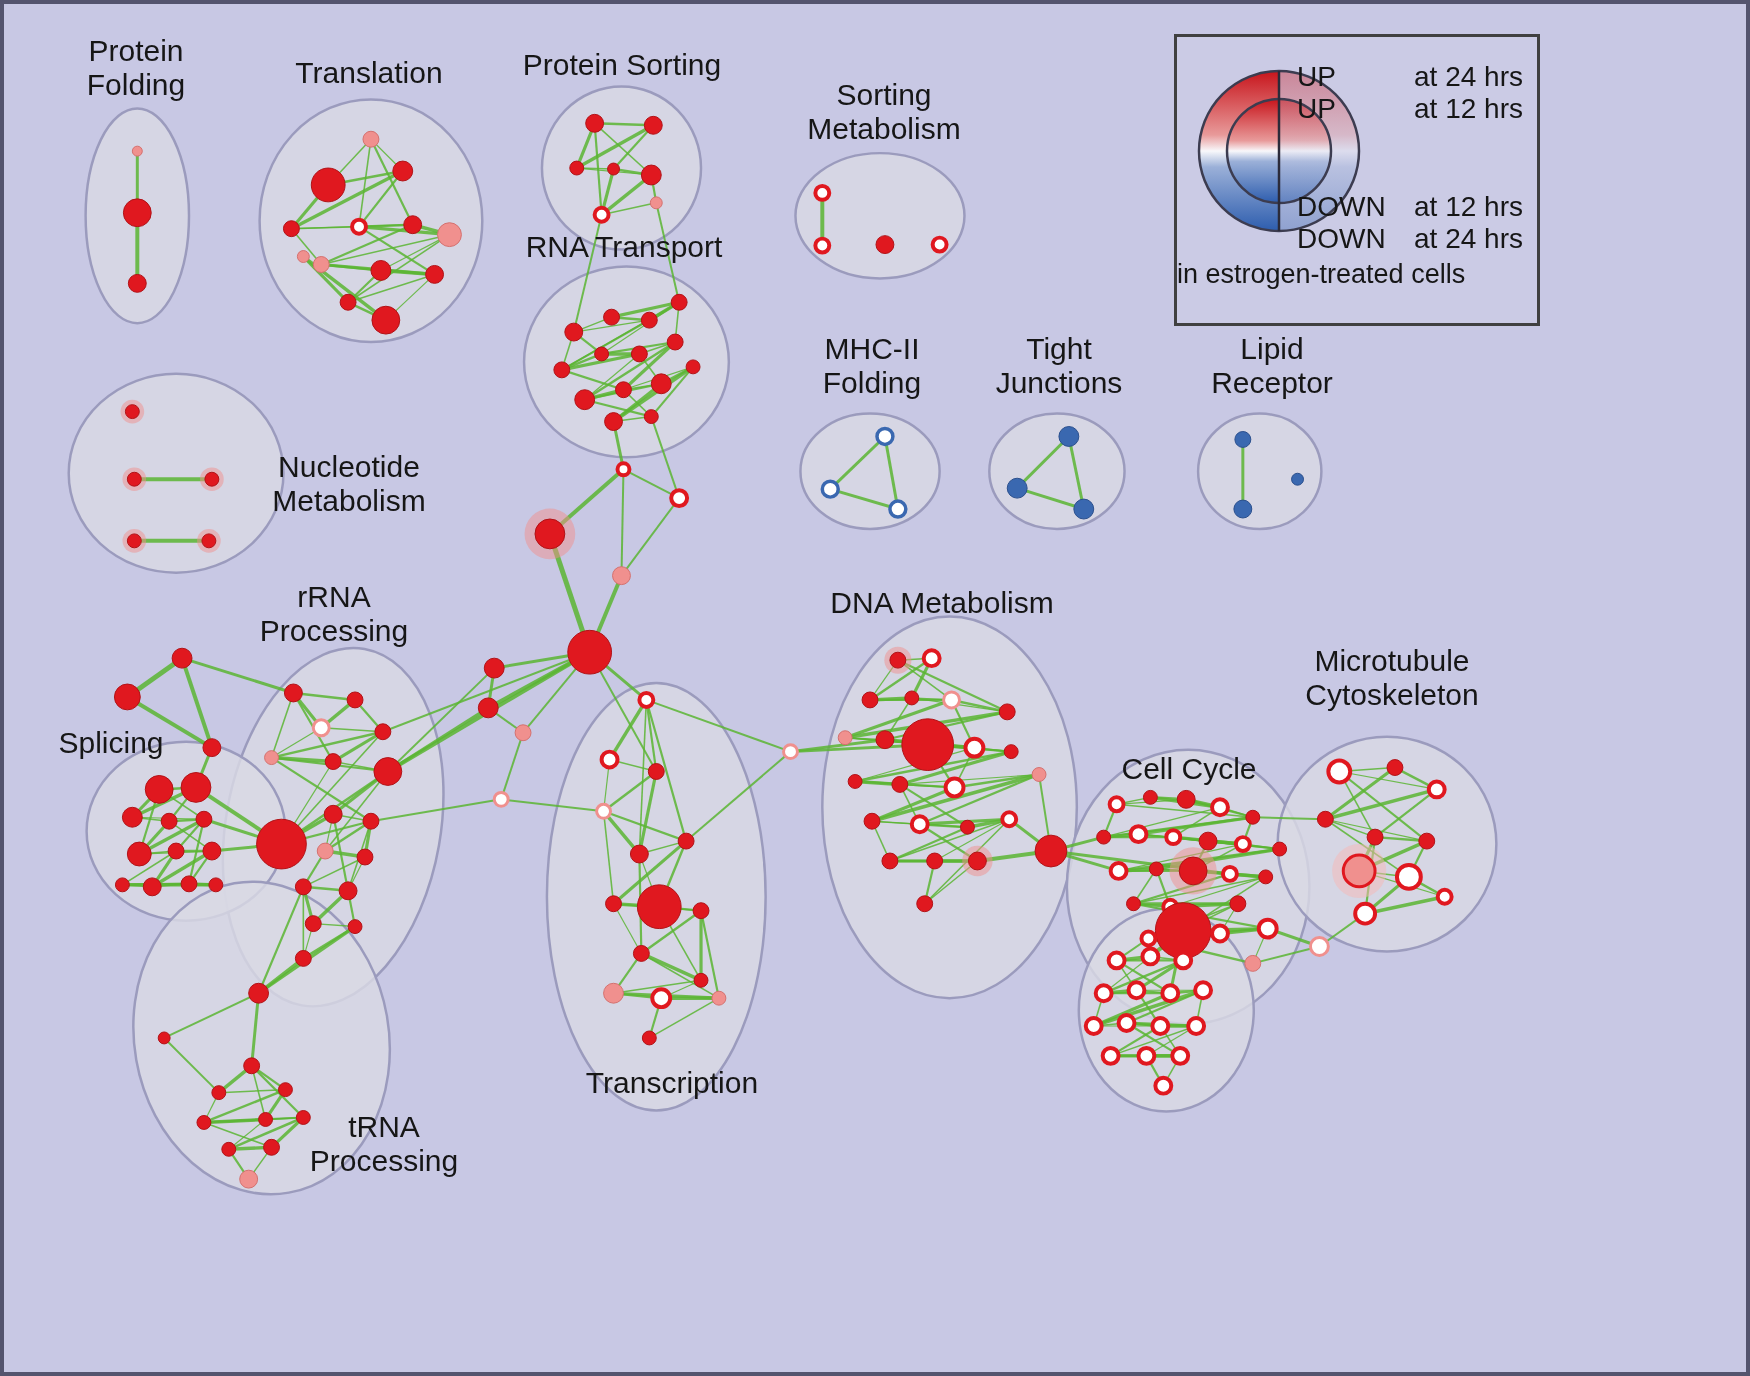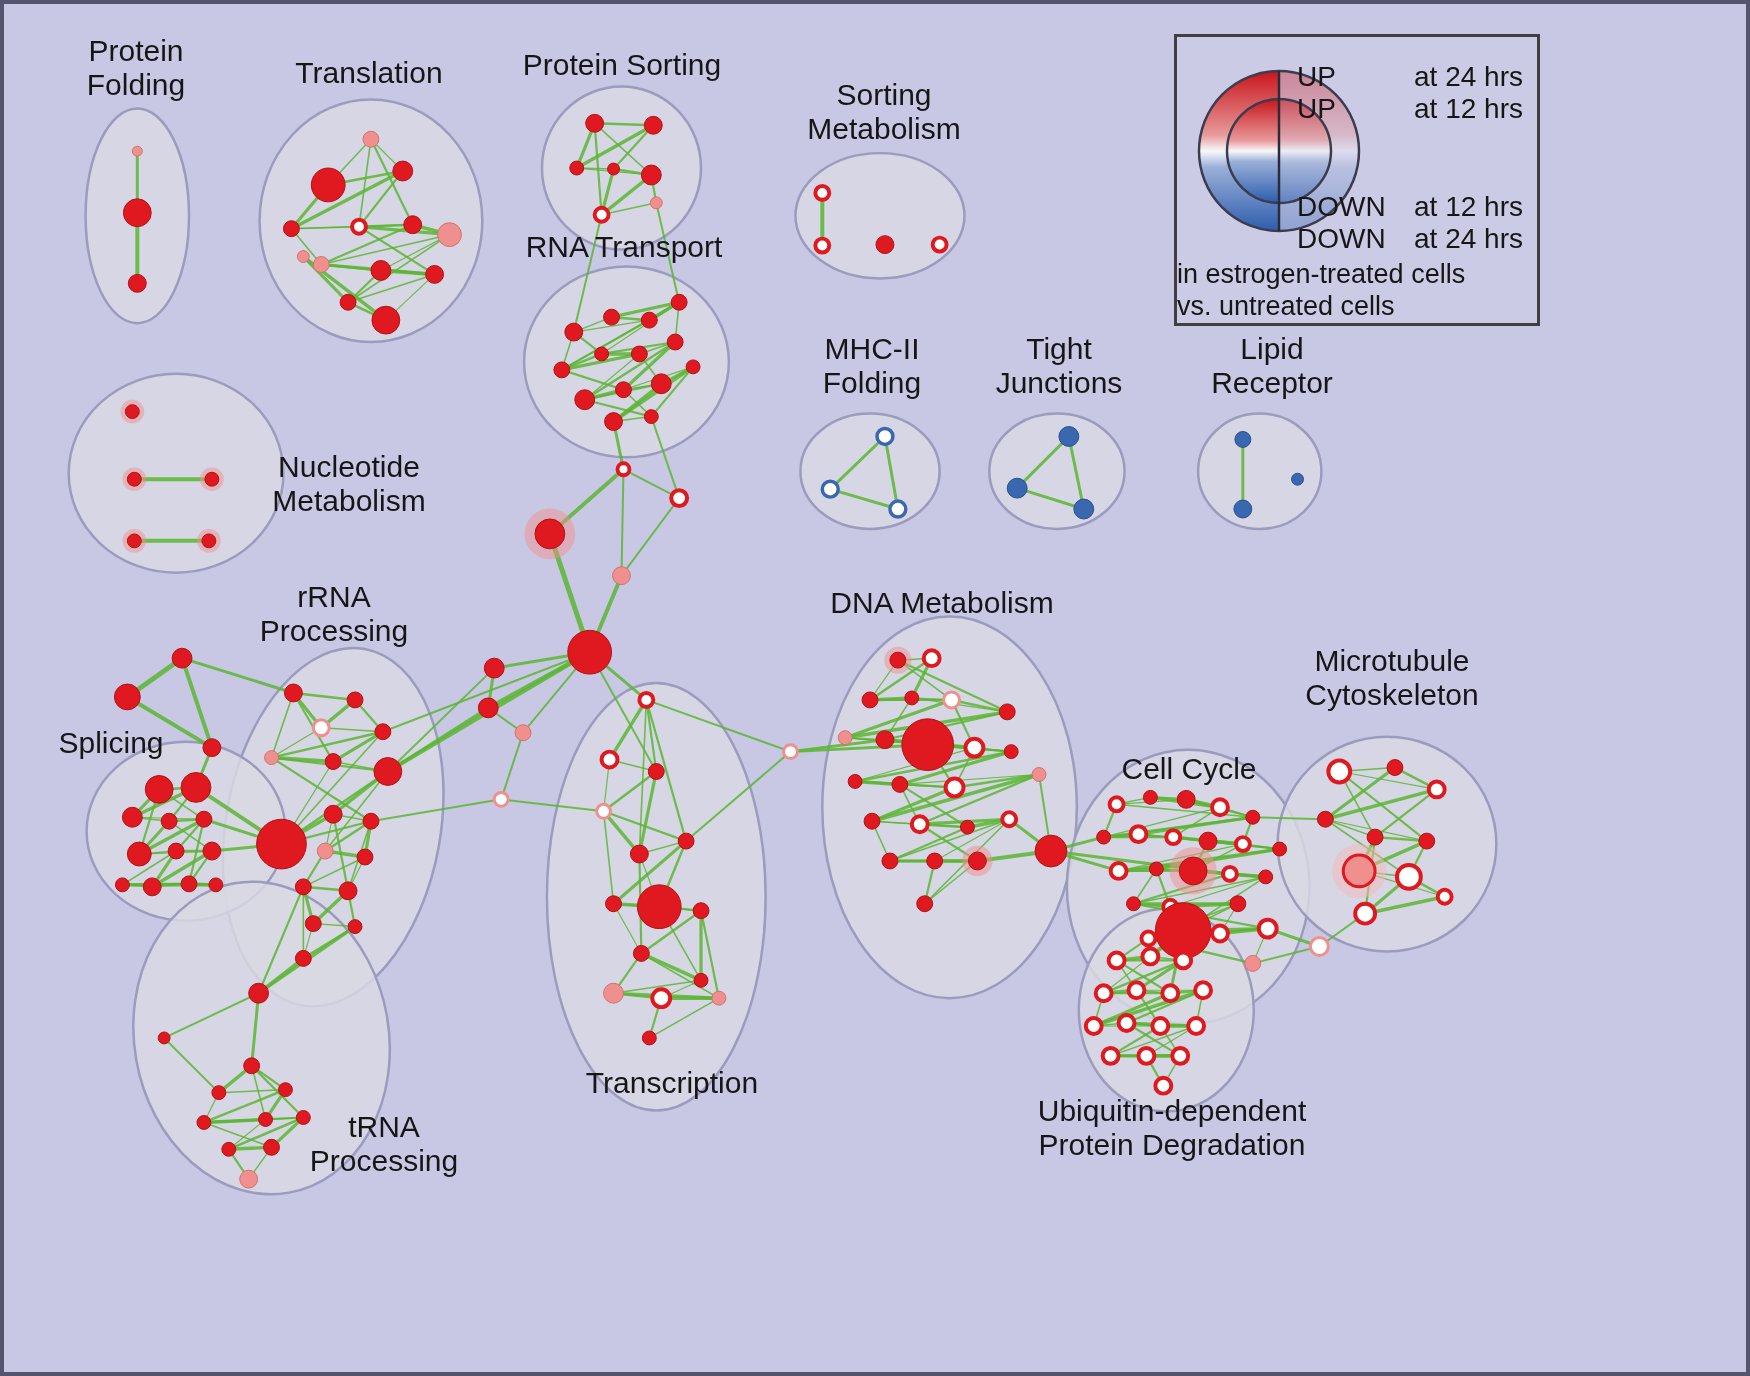--- a/index.html
+++ b/index.html
@@ -698,22 +698,20 @@
   <div class="cluster-label" style="left:330px;top:576px">rRNA
 Processing</div>
   <div class="cluster-label" style="left:107px;top:722px">Splicing</div>
   <div class="cluster-label" style="left:380px;top:1106px">tRNA
 Processing</div>
   <div class="cluster-label" style="left:668px;top:1062px">Transcription</div>
   <div class="cluster-label" style="left:938px;top:582px">DNA Metabolism</div>
   <div class="cluster-label" style="left:1185px;top:748px">Cell Cycle</div>
   <div class="cluster-label" style="left:1388px;top:640px">Microtubule
 Cytoskeleton</div>
-  <div class="cluster-label" style="left:1168px;top:1090px">Ubiquitin-dependent
-Protein Degradation</div>
 
   <div class="legend">
     <svg class="legend-circle" width="200" height="200">
       <defs>
         <linearGradient id="gradUD" x1="0" y1="0" x2="0" y2="1">
           <stop offset="0" class="st-up-strong" stop-color="#c8151c"></stop>
           <stop offset="0.40" class="st-up-mid" stop-color="#e89a9a"></stop>
           <stop offset="0.5" class="st-mid" stop-color="#f8f8fb"></stop>
           <stop offset="0.60" class="st-down-mid" stop-color="#9bb0d8"></stop>
           <stop offset="1" class="st-down-strong" stop-color="#2d5dae"></stop>
@@ -743,16 +741,15 @@
     </svg>
     <span class="legend-dir" style="top:24px">UP</span>
     <span class="legend-time" style="top:24px">at 24 hrs</span>
     <span class="legend-dir" style="top:56px">UP</span>
     <span class="legend-time" style="top:56px">at 12 hrs</span>
     <span class="legend-dir" style="top:154px">DOWN</span>
     <span class="legend-time" style="top:154px">at 12 hrs</span>
     <span class="legend-dir" style="top:186px">DOWN</span>
     <span class="legend-time" style="top:186px">at 24 hrs</span>
     <div class="legend-footer" style="top:222px">in estrogen-treated cells</div>
-    <div class="legend-footer" style="top:254px">vs. untreated cells</div>
   </div>
 
 </div>
 
 </body></html>

